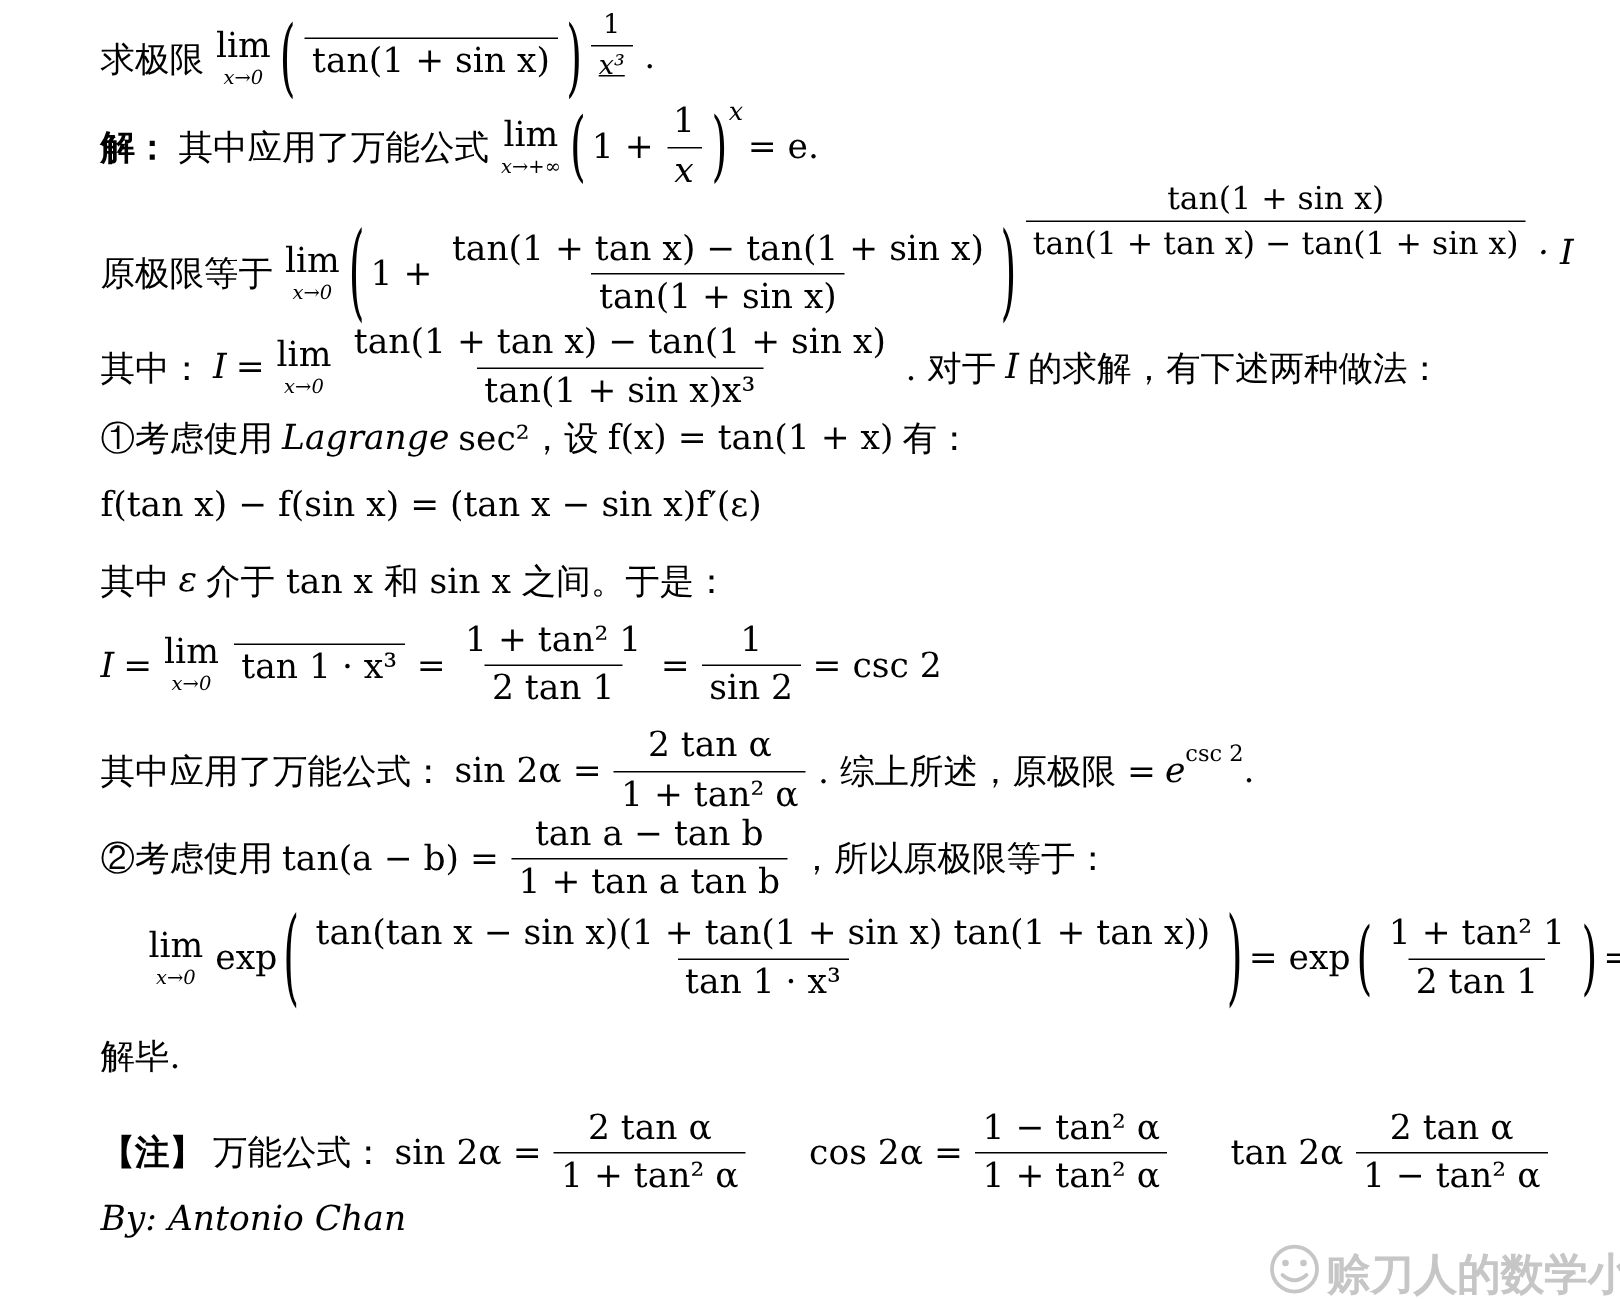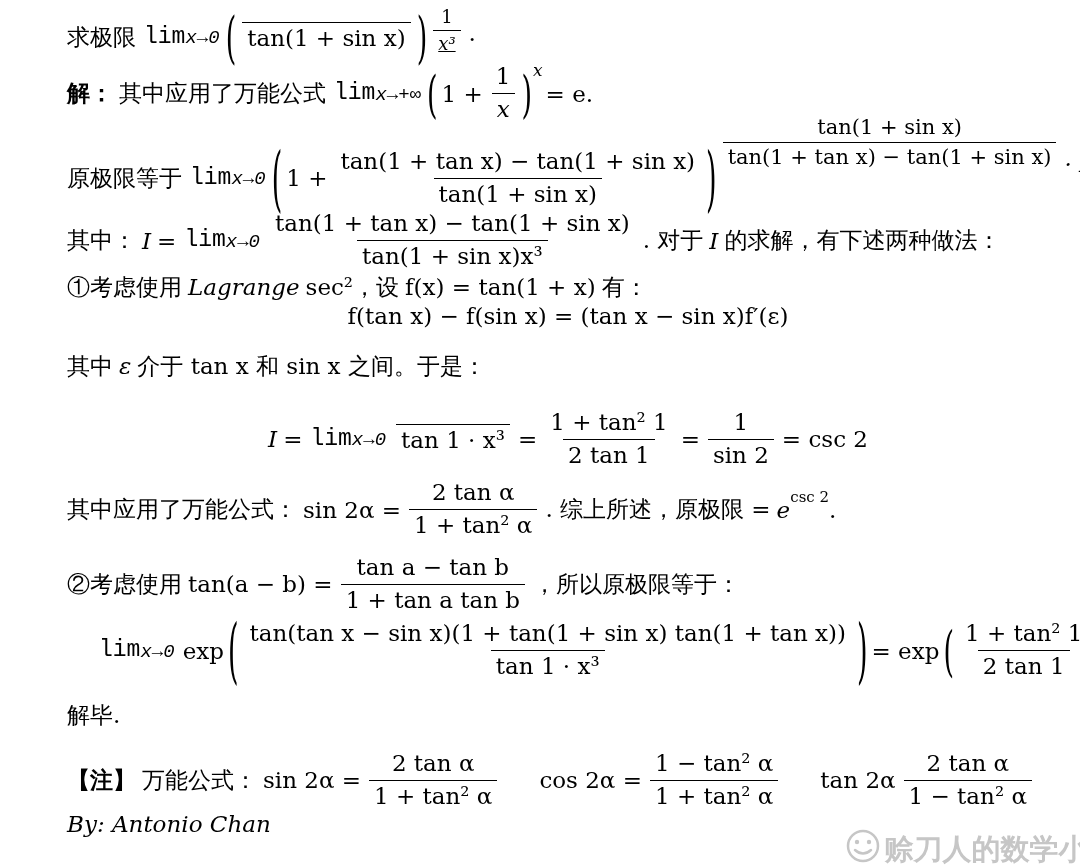--- a/index.html
+++ b/index.html
@@ -10,32 +10,32 @@
     font-family: "DejaVu Serif", "Liberation Serif", serif;
     overflow: hidden;
   }
   .doc {
     position: relative;
     width: 1080px; height: 866px;
     padding: 6px 8px 0 64px;
     overflow: hidden;
   }
   .row { display: flex; align-items: center; font-size: 23px; }
-  .row.center { justify-content: center; }
+  .row.center { }
   .row > * { flex: none; }
   .txt { white-space: pre; margin: 0 3px; }
   .b { font-weight: bold; }
   .i { font-style: italic; }
   
   .frac { display: inline-flex; flex-direction: column; align-items: center; text-align: center; margin: 0 5px; }
   .frac .num { padding: 0 5px 3px; line-height: 1.12; white-space: pre; }
   .frac .den { border-top: 1.5px solid #000; padding: 3px 5px 0; line-height: 1.12; white-space: pre; }
   
-  .limop { display: inline-flex; flex-direction: row; align-items: center; margin: 0 5px; line-height: 1; font-family: Liberation Mono, monospace; }
-  .limop .sub { font-size: 19px; margin-top: 3px; white-space: pre; }
+  .limop { display: inline-flex; flex-direction: column; align-items: center; margin: 0 5px; line-height: 1; }
+  .limop .sub { font-size: 13px; margin-top: 3px; white-space: pre; }
   
   .paren { display: inline-block; line-height: 1; font-size: 27px; margin: 0 1px; transform-origin: 50% 50%; }
   .p21 { transform: scaleY(2.1); }
   .p19 { transform: scaleY(1.9); }
   .p26 { transform: scaleY(2.6); }
   .p20 { transform: scaleY(2.0); }
   
   .sup { align-self: flex-start; font-size: 18px; margin-top: -14px; }
   .sup .frac .den { border-top: 1.2px solid #000; text-decoration: underline; }
   .supbig { align-self: flex-start; font-size: 21px; margin-top: -34px; }
@@ -131,33 +131,33 @@
     </span>
     <span class="frac">
       <span class="num">tan(1 + tan x) − tan(1 + sin x)</span>
       <span class="den">tan(1 + sin x)x³</span>
     </span>
     <span class="txt">. 对于</span>
     <span class="txt i">I</span>
     <span class="txt">的求解，有下述两种做法：</span>
   </div>
 
-  <div class="row" style="">
+  <div class="row" style="margin-bottom:16px">
     <span class="txt">①考虑使用</span>
     <span class="txt i">Lagrange</span>
     <span class="txt">sec²，设</span>
     <span class="txt">f(x) = tan(1 + x)</span>
     <span class="txt">有：</span>
   </div>
 
   <div class="row center" style="margin-bottom:22px">
     <span class="txt">f(tan x) − f(sin x) = (tan x − sin x)f′(ε)</span>
   </div>
 
-  <div class="row" style="margin-bottom:28px">
+  <div class="row" style="margin-bottom:12px">
     <span class="txt">其中</span>
     <span class="txt i">ε</span>
     <span class="txt">介于 tan x 和 sin x 之间。于是：</span>
   </div>
 
   <div class="row center" style="margin-bottom:12px">
     <span class="txt i">I</span>
     <span class="txt">=</span>
     <span class="limop">
       <span>lim</span>
@@ -172,21 +172,21 @@
       <span class="den">2 tan 1</span>
     </span>
     <span class="txt">=</span>
     <span class="frac">
       <span class="num">1</span>
       <span class="den">sin 2</span>
     </span>
     <span class="txt">= csc 2</span>
   </div>
 
-  <div class="row" style="margin-bottom:16px">
+  <div class="row" style="margin-bottom:0">
     <span class="txt">其中应用了万能公式：</span>
     <span class="txt">sin 2α =</span>
     <span class="frac">
       <span class="num">2 tan α</span>
       <span class="den">1 + tan² α</span>
     </span>
     <span class="txt">. 综上所述，原极限 =</span>
     <span class="txt i" style="margin-right:0">e</span>
     <span class="esup">csc 2</span>
     <span class="txt" style="margin-left:0">.</span>

